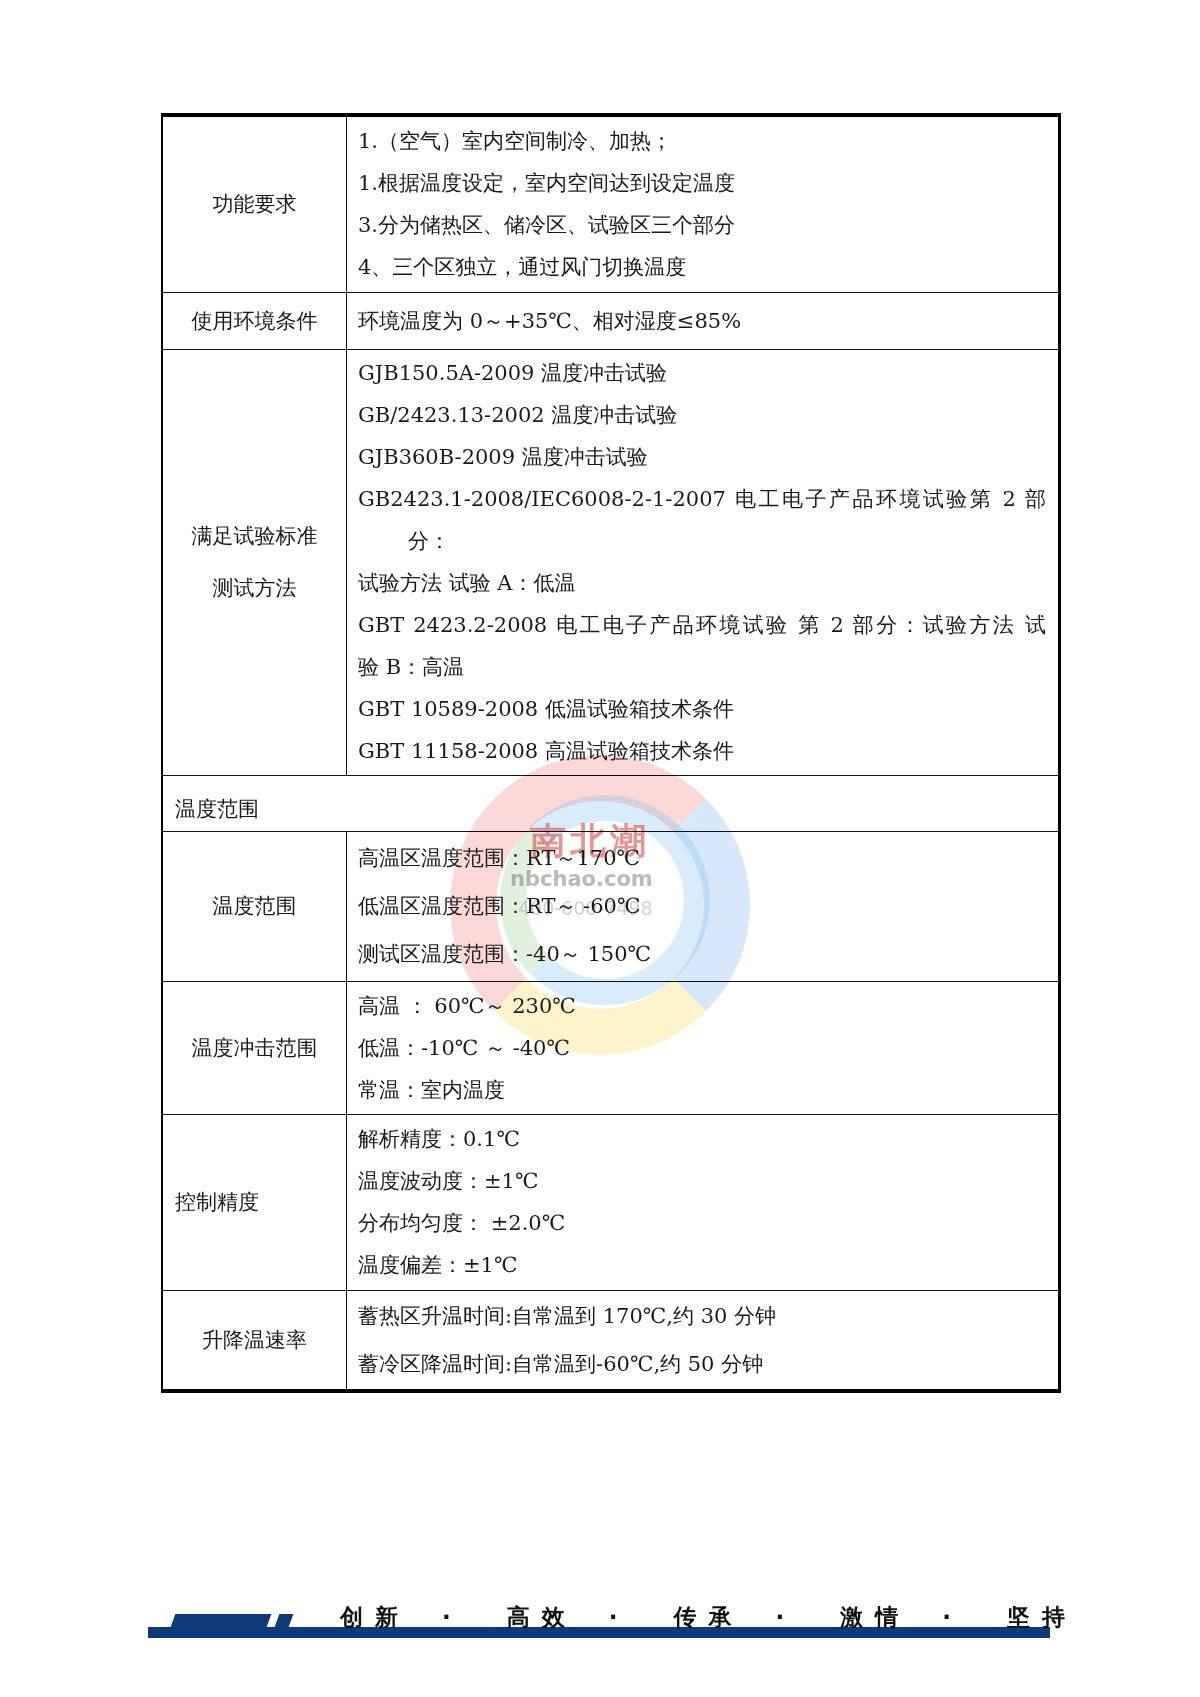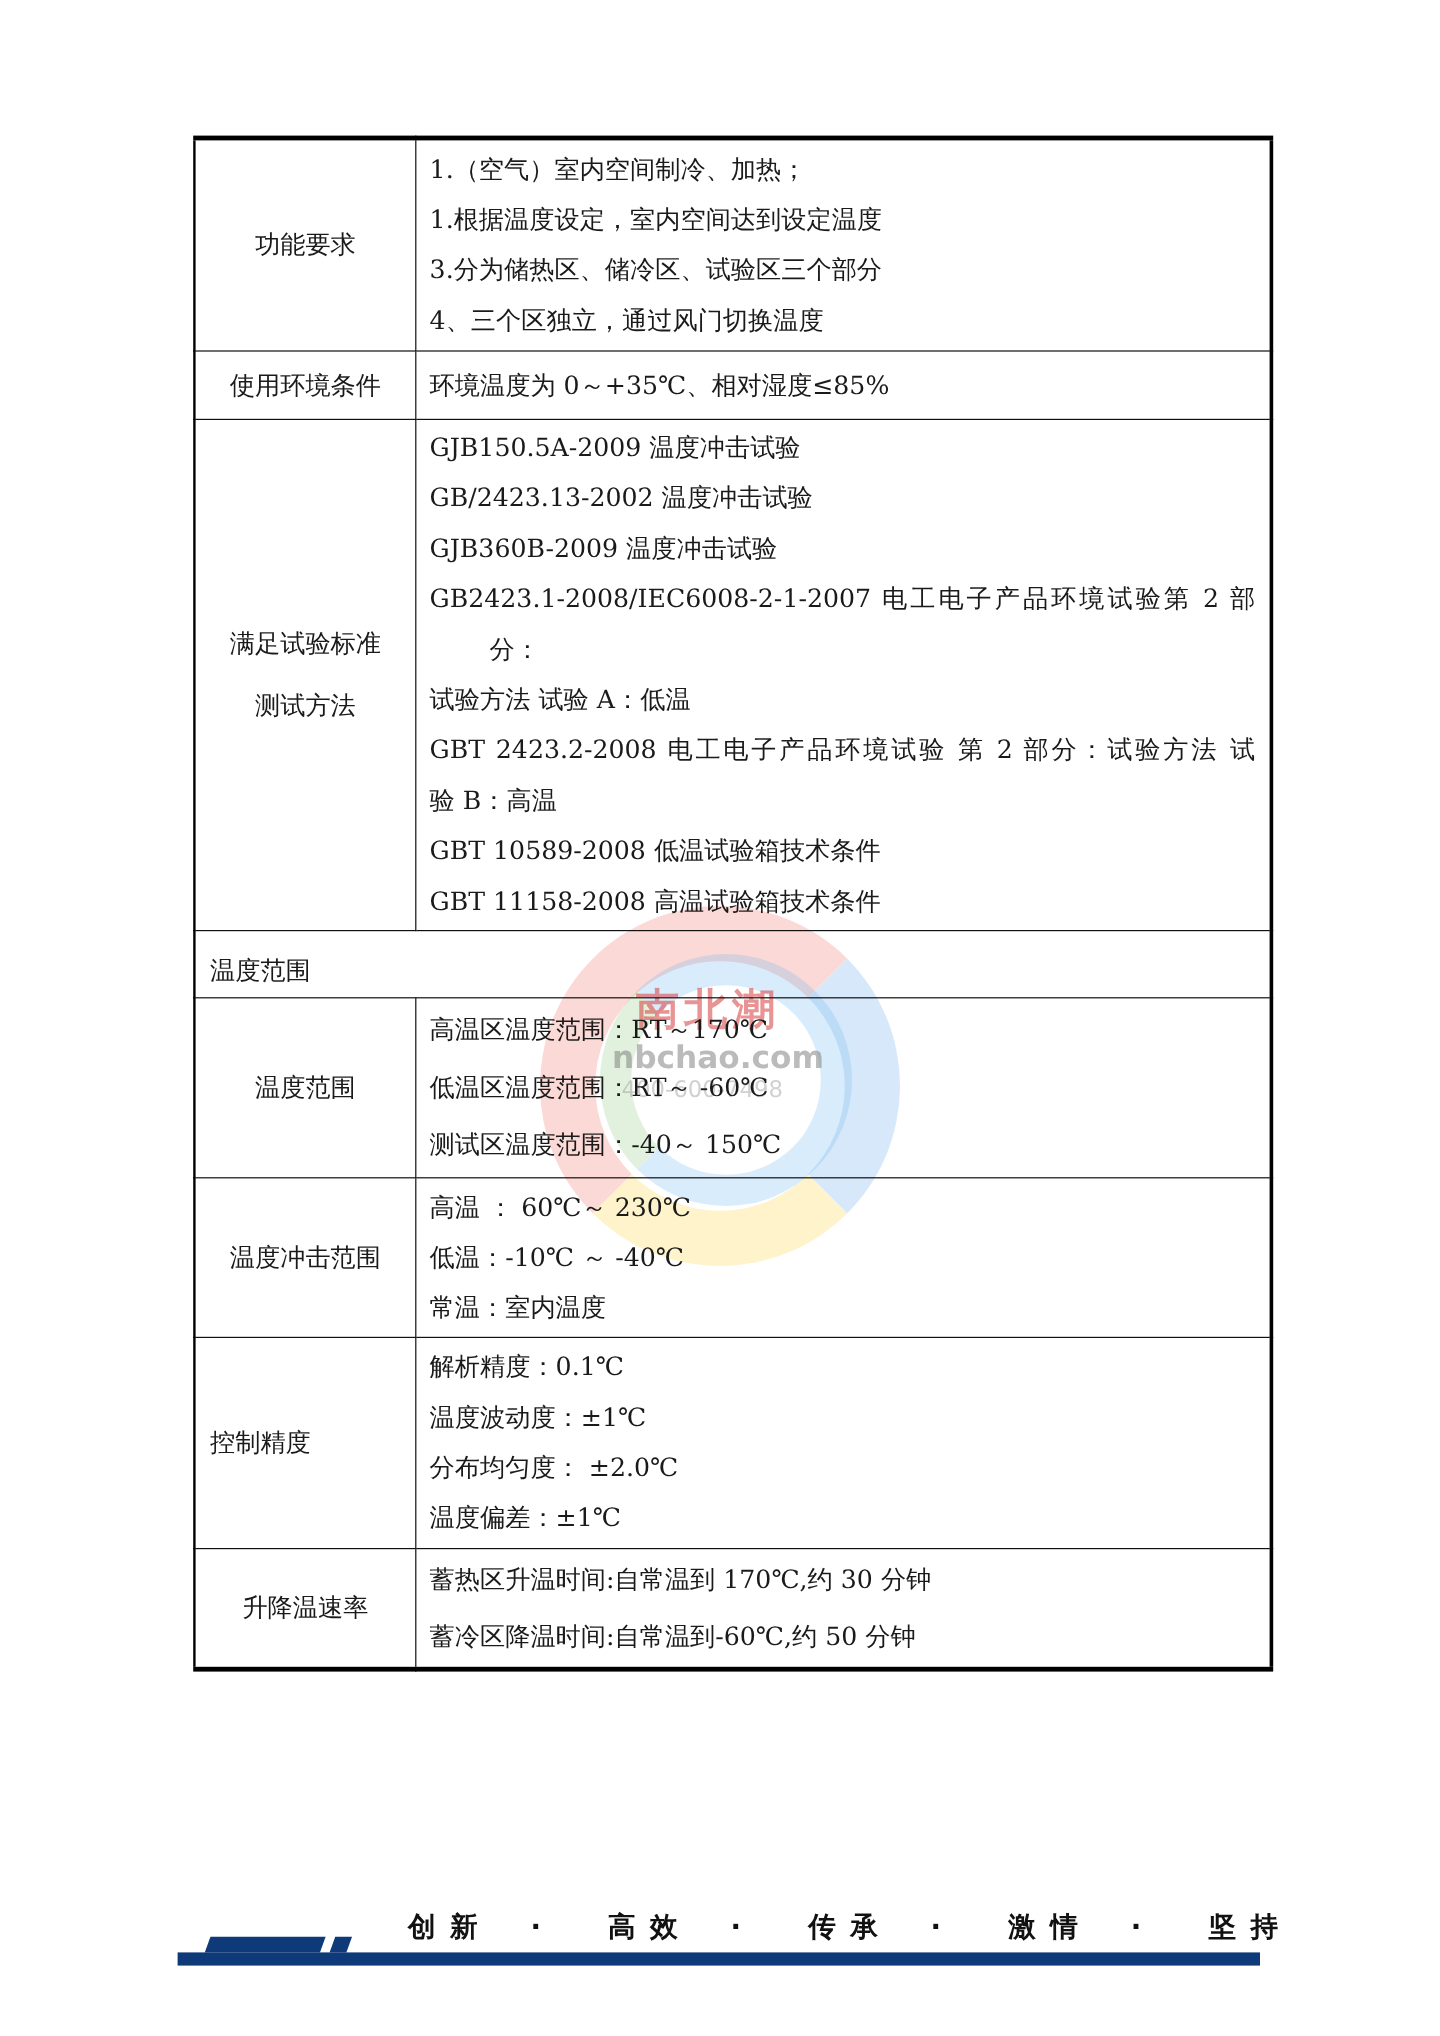--- a/index.html
+++ b/index.html
@@ -16,31 +16,31 @@
   td.content { padding-left:11px !important; padding-right:12px !important; }
   .line { display:block; white-space:nowrap; }
   .line.indent { padding-left:50px; }
   .line.justify { text-align:justify; text-align-last:justify; }
   td.full { padding-left:12px !important; text-align:left; }
   .footer { position:absolute; left:0; top:1590px; width:1200px; height:60px; }
   .footer .bar { position:absolute; left:148px; top:37px; width:902px; height:11px; background:#0f3a7a; }
   .footer .slant1 { position:absolute; left:173px; top:24px; width:96px; height:13px; background:#0f3a7a; transform:skewX(-20deg); }
   .footer .slant2 { position:absolute; left:277px; top:24px; width:14px; height:13px; background:#0f3a7a; transform:skewX(-20deg); }
   .footer .slogan { position:absolute; left:340px; top:0px; font-family:"DejaVu Sans","Liberation Sans",sans-serif; font-size:23px; letter-spacing:12px; color:#111; white-space:nowrap; font-weight:bold; }
-  .footer .slogan span { display:inline-block; }
+  .footer .slogan span { display:inline-block;margin-top:12px; }
   .footer .sep { margin:0 44px 0 32px; }
 </style>
 </head>
 <body>
 
 <div class="watermark">
   <div class="ring" style="left:20px;top:20px;width:300px;height:300px;border:46px solid rgba(240,120,110,0.28);border-right-color:rgba(120,180,235,0.3);border-bottom-color:rgba(250,215,80,0.3);box-sizing:border-box;"></div>
   <div class="ring" style="left:70px;top:60px;width:210px;height:210px;border:26px solid rgba(120,185,240,0.28);border-left-color:rgba(140,200,120,0.25);box-sizing:border-box;"></div>
   <div class="wm-text" style="left:100px;top:82px;font-size:36px;color:rgba(215,60,60,0.55);letter-spacing:4px;">南北潮</div>
-  <div class="wm-text" style="left:80px;top:132px;font-size:26px;color:rgba(120,120,120,0.5);">nbchao.com</div>
+  <div class="wm-text" style="left:80px;top:132px;font-size:21px;color:rgba(120,120,120,0.5);">nbchao.com</div>
   <div class="wm-text" style="left:88px;top:162px;font-size:19px;font-weight:normal;color:rgba(150,150,150,0.45);">400-600-7498</div>
 </div>
 
 <table class="spec">
 
   <tbody>
       <tr style="height:177px;">
     <td class="label">功能要求</td>
     <td class="content">
       <span class="line">1.（空气）室内空间制冷、加热；</span>

